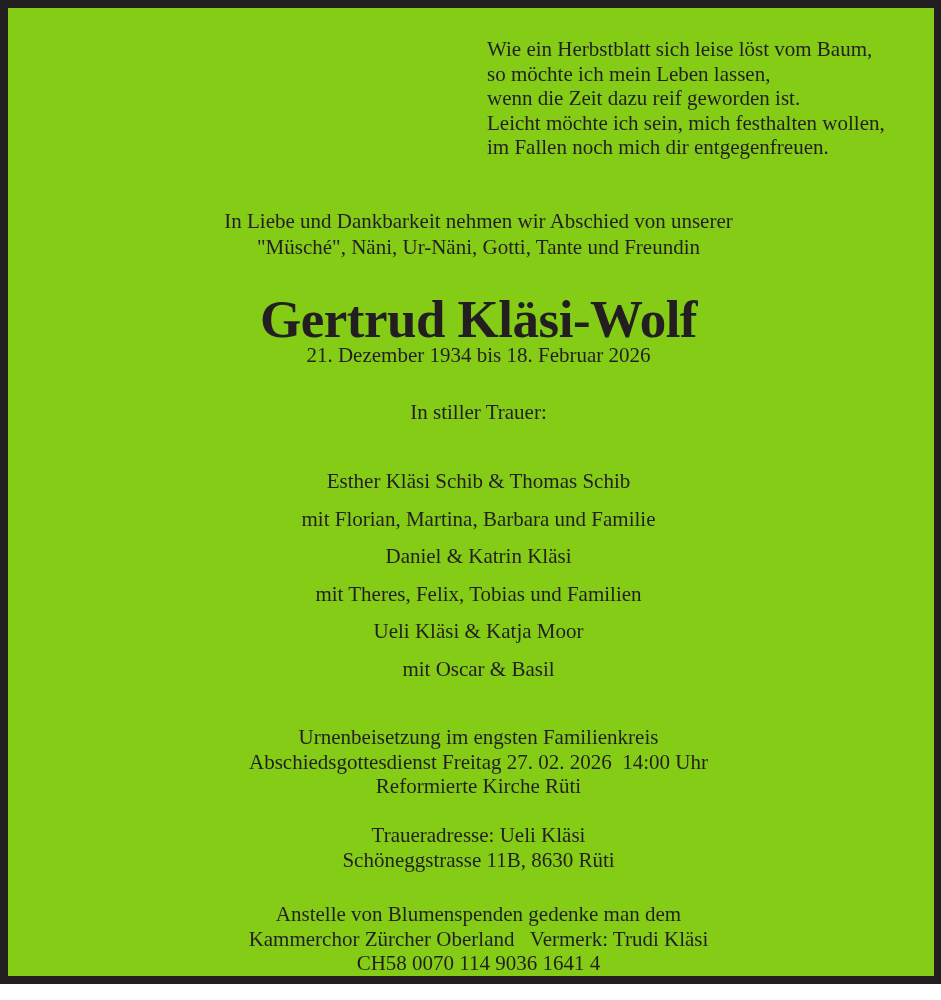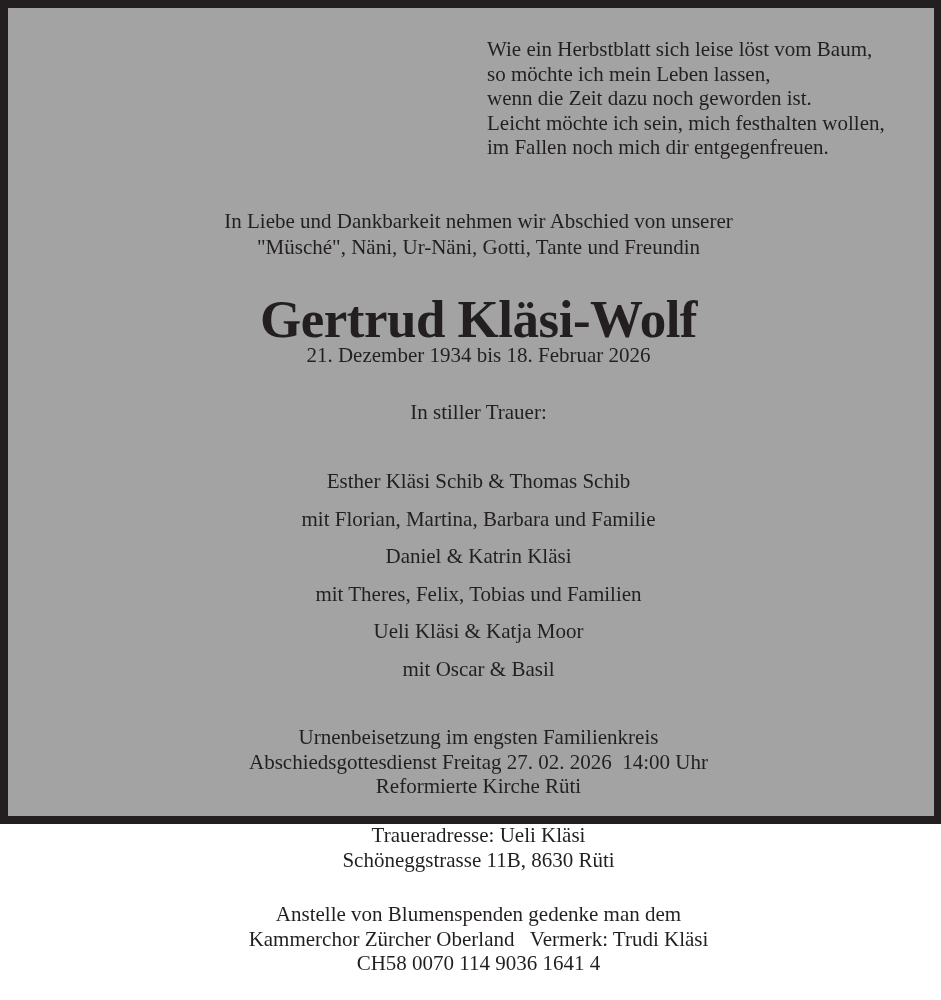--- a/index.html
+++ b/index.html
@@ -1,24 +1,24 @@
 <!DOCTYPE html>
 <html><head>
   <meta charset="utf-8">
   <style>
     html, body { margin: 0; padding: 0; background: #ffffff; }
     body { width: 941px; height: 1000px; position: relative; overflow: hidden; }
     .frame {
-      position: absolute; left: 0; top: 0; width: 941px; height: 824px;
+      position: absolute; left: 0; top: 0; width: 941px; height: 984px;
       box-sizing: border-box;
       border-top: 8px solid #231f20;
       border-left: 8px solid #231f20;
       border-right: 7px solid #231f20;
       border-bottom: 8px solid #231f20;
-      background: #a3a3a3;
+      background: #84cc16;
     }
     .serif { font-family: "Liberation Serif", "DejaVu Serif", serif; color: #231f20; }
     .poem {
       position: absolute; left: 479px; top: 29px;
       font-size: 21px; line-height: 24.5px; text-align: left; white-space: nowrap;
     }
     .center-block {
       position: absolute; left: 0; width: 941px; text-align: center; white-space: nowrap;
     }
     .intro { top: 200px; font-size: 21px; line-height: 26px; }
@@ -33,21 +33,21 @@
     .line { display: block; }
   </style>
 </head>
 <body>
 
 <div class="frame">
 
   <div class="poem serif">
     <span class="line">Wie ein Herbstblatt sich leise löst vom Baum,</span>
     <span class="line">so möchte ich mein Leben lassen,</span>
-    <span class="line">wenn die Zeit dazu noch geworden ist.</span>
+    <span class="line">wenn die Zeit dazu reif geworden ist.</span>
     <span class="line">Leicht möchte ich sein, mich festhalten wollen,</span>
     <span class="line">im Fallen noch mich dir entgegenfreuen.</span>
   </div>
 
   <div class="center-block intro serif">
     <span class="line">In Liebe und Dankbarkeit nehmen wir Abschied von unserer</span>
     <span class="line">"Müsché", Näni, Ur-Näni, Gotti, Tante und Freundin</span>
   </div>
 
   <div class="center-block name serif">Gertrud Kläsi-Wolf</div>

